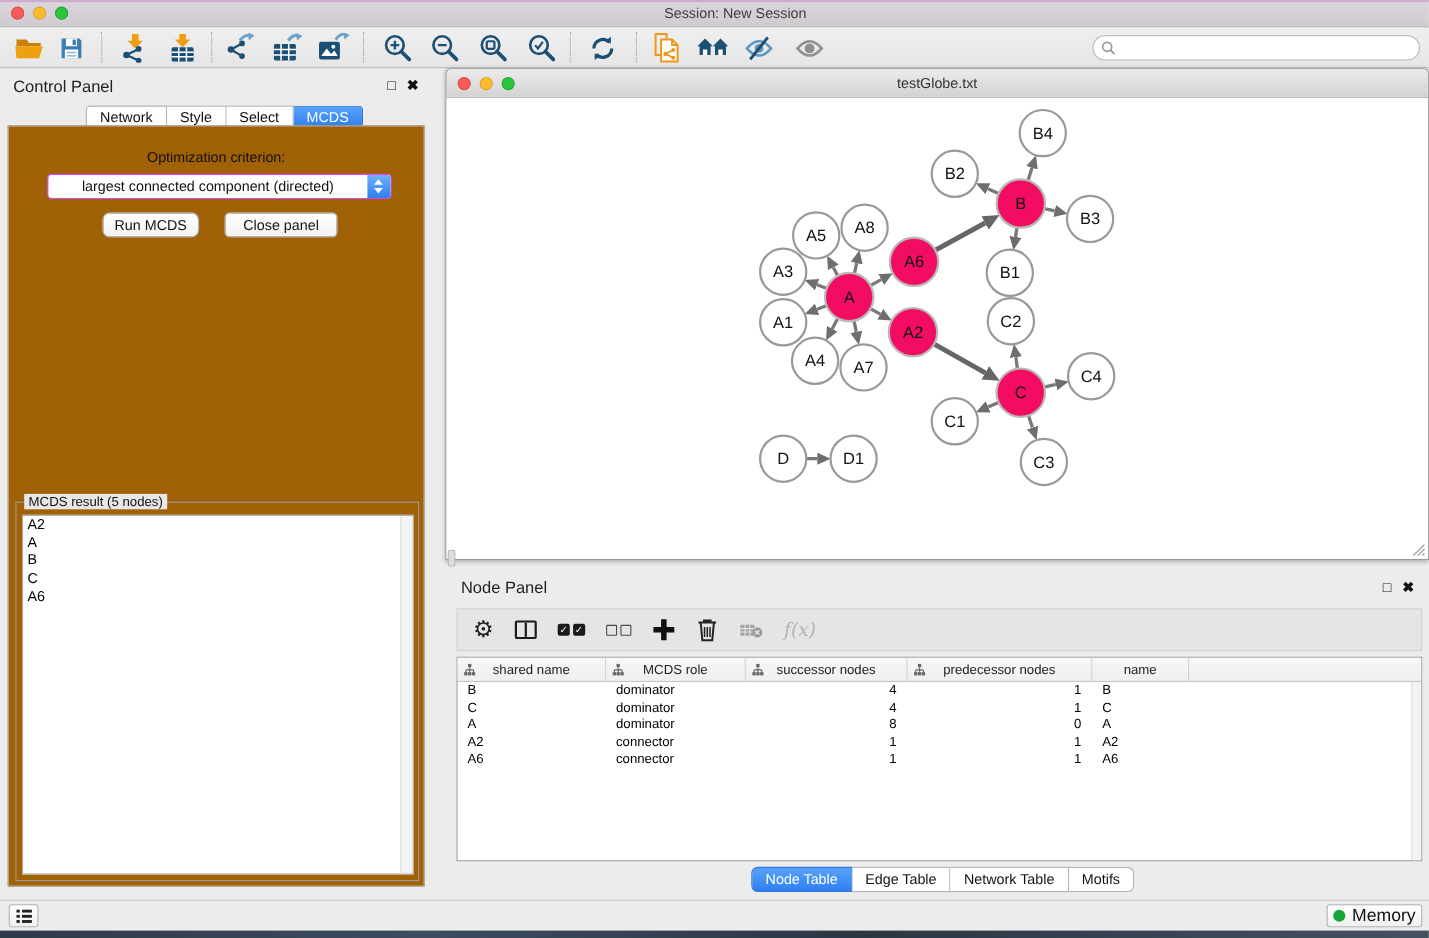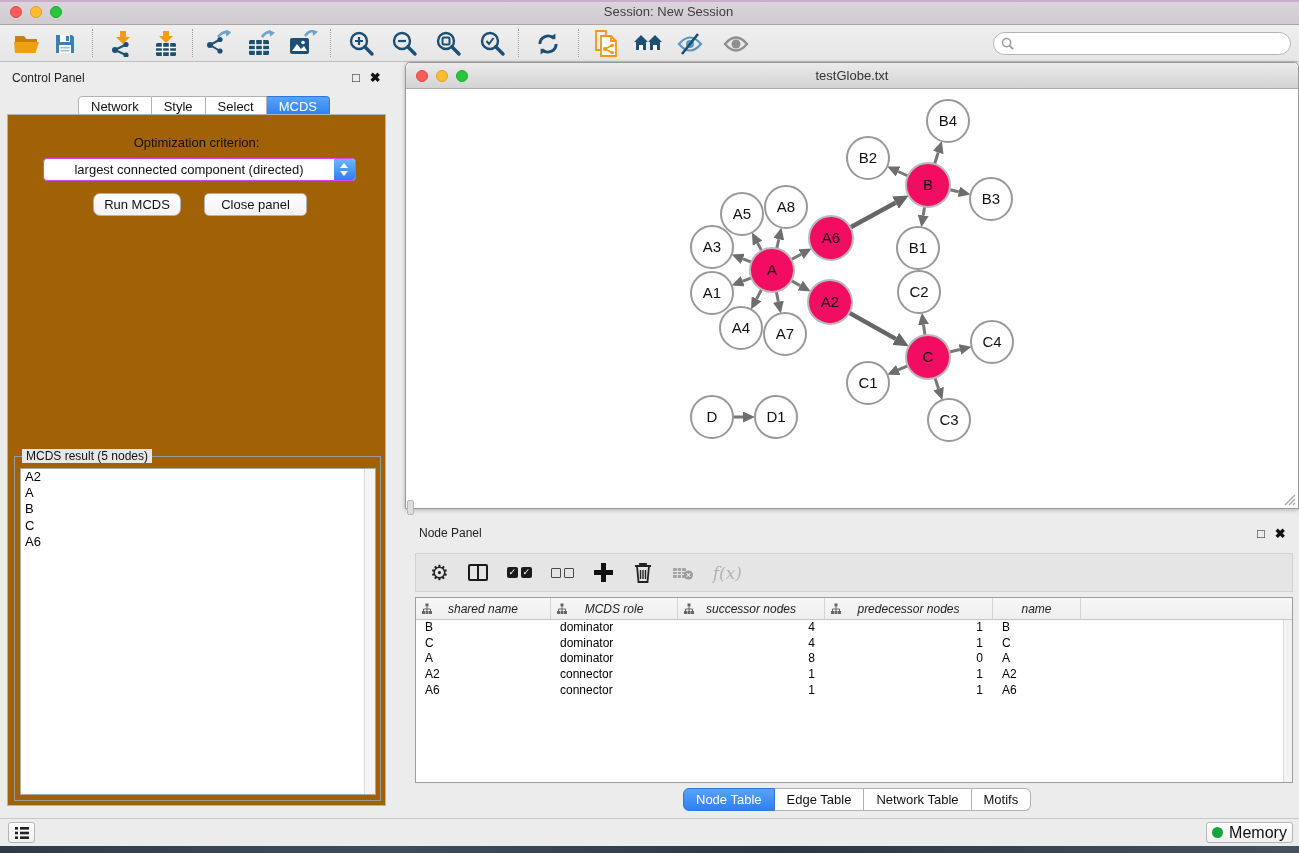--- a/index.html
+++ b/index.html
@@ -23,21 +23,21 @@
   #toolbar { left:0; top:25px; width:1299px; height:37px;
     background:linear-gradient(#efefef,#e6e6e6); border-bottom:1px solid #bfbfbf; }
   .tool { position:absolute; top:3px; width:34px; height:31px; display:flex; align-items:center; justify-content:center; }
   .tsep { position:absolute; top:4px; width:0; height:28px; border-left:1px dotted #9d9d9d; }
   #search-box { position:absolute; left:993px; top:7px; width:298px; height:23px; background:#fff;
     border:1px solid #b5b5b5; border-radius:12px; display:flex; align-items:center; padding-left:7px; }
   #search-box input { border:none; outline:none; flex:1; font-size:12px; background:transparent; height:18px; margin-left:4px;}
 
   
   #control-panel { left:0; top:62px; width:403px; height:748px; }
-  .panel-title { font-size:12px; color:#222; }
+  .panel-title { font-size:15px; color:#222; }
   #cp-title { left:12px; top:9px; }
   .win-btns { position:absolute; display:flex; gap:10px; font-size:13px; color:#111; }
   #cp-btns { left:352px; top:8px; }
   .float-glyph { font-size:13px; } .close-glyph { font-weight:bold; font-size:13px; }
 
   .seg-tabs { position:absolute; display:flex; }
   #cp-tabs { left:78px; top:34px; height:20px; }
   .seg-tab { height:20px; line-height:19px; font-size:13px; text-align:center; background:#fff;
     border:1px solid #b2b2b2; border-left:none; padding:0 12px; color:#111; cursor:default; }
   .seg-tab:first-child { border-left:1px solid #b2b2b2; border-radius:4px 0 0 4px; }
@@ -88,21 +88,21 @@
   .tp-icon { display:flex; align-items:center; justify-content:center; height:26px; }
   .gear-glyph { font-size:21px; color:#222; line-height:26px; }
   .col-icon { width:20px; height:17px; border:2.2px solid #1a1a1a; border-radius:2px; position:relative; }
   .col-icon::after { content:""; position:absolute; left:50%; top:0; width:2.2px; height:100%; background:#1a1a1a; margin-left:-1.1px; }
   .chk-pair { display:flex; gap:3px; }
   .chk { width:11px; height:11px; border-radius:2px; background:#1a1a1a; color:#fff; font-size:9px; line-height:11px; text-align:center; }
   .unchk { width:10px; height:10px; border:1.6px solid #4a4a4a; border-radius:1px; background:#e5e5e5; }
   .fx-label { font-family:"DejaVu Serif", serif; font-style:italic; font-size:17px; color:#b3b3b3; }
 
   #data-table { position:absolute; left:10px; top:77px; width:878px; height:186px; background:#fff; border:1px solid #9c9c9c; }
-  #tbl-header { display:flex; height:22px; background:linear-gradient(#f7f7f7,#efefef); border-bottom:1px solid #c6c6c6;font-style:italic; }
+  #tbl-header { display:flex; height:22px; background:linear-gradient(#f7f7f7,#efefef); border-bottom:1px solid #c6c6c6; }
   .th { position:relative; display:flex; align-items:center; justify-content:center; font-size:12px; color:#222;
     border-right:1px solid #d4d4d4; }
   .th .tree-ic { position:absolute; left:5px; top:5px; }
   .th.filler { flex:1; border-right:none; }
   .tr { display:flex; height:15.7px; }
   .td { font-size:12px; color:#000; line-height:15.7px; white-space:nowrap; overflow:hidden; }
   .td.l { padding-left:9px; } .td.r { text-align:right; padding-right:10px; }
   .cw0 { width:135px; } .cw1 { width:127px; } .cw2 { width:147px; } .cw3 { width:168px; } .cw4 { width:88px; }
   #tbl-vscroll { position:absolute; right:0; top:22px; width:9px; bottom:0; background:#f3f3f3; border-left:1px solid #dcdcdc; }
 

